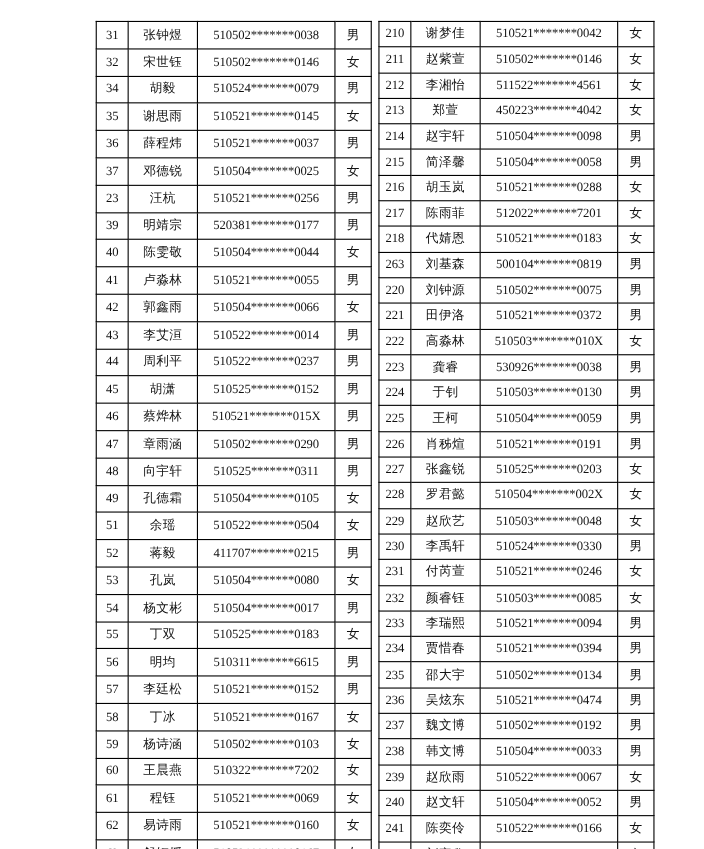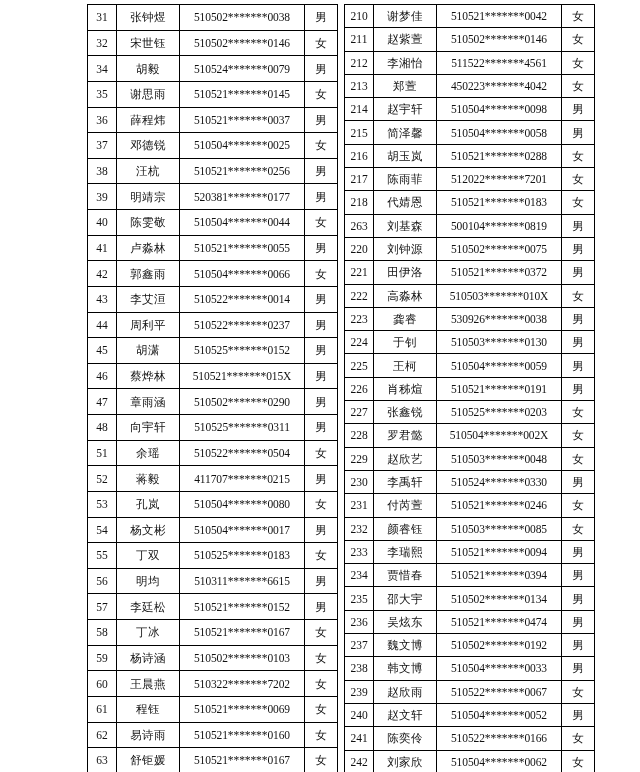--- a/index.html
+++ b/index.html
@@ -11,21 +11,21 @@
     width: 640px;
     height: 772px;
     font-family: "Liberation Serif", serif;
     color: #111111;
   }
   .page {
     position: relative;
     width: 640px;
     height: 772px;
     box-sizing: border-box;
-    padding: 4px 58px 10px 100px;
+    padding: 19px 58px 10px 100px;
   }
   .tables {
     display: flex;
     flex-direction: row;
     gap: 6px;
     justify-content: center;
   }
   table.roster {
     border-collapse: collapse;
     table-layout: fixed;
@@ -96,21 +96,21 @@
             <td class="col-id">510521*******0037</td>
             <td class="col-sex">男</td>
           </tr>
           <tr>
             <td class="col-idx">37</td>
             <td class="col-name">邓德锐</td>
             <td class="col-id">510504*******0025</td>
             <td class="col-sex">女</td>
           </tr>
           <tr>
-            <td class="col-idx">38</td>
+            <td class="col-idx">23</td>
             <td class="col-name">汪杭</td>
             <td class="col-id">510521*******0256</td>
             <td class="col-sex">男</td>
           </tr>
           <tr>
             <td class="col-idx">39</td>
             <td class="col-name">明靖宗</td>
             <td class="col-id">520381*******0177</td>
             <td class="col-sex">男</td>
           </tr>
@@ -160,20 +160,26 @@
             <td class="col-idx">47</td>
             <td class="col-name">章雨涵</td>
             <td class="col-id">510502*******0290</td>
             <td class="col-sex">男</td>
           </tr>
           <tr>
             <td class="col-idx">48</td>
             <td class="col-name">向宇轩</td>
             <td class="col-id">510525*******0311</td>
             <td class="col-sex">男</td>
+          </tr>
+          <tr>
+            <td class="col-idx">49</td>
+            <td class="col-name">孔德霜</td>
+            <td class="col-id">510504*******0105</td>
+            <td class="col-sex">女</td>
           </tr>
           <tr>
             <td class="col-idx">51</td>
             <td class="col-name">余瑶</td>
             <td class="col-id">510522*******0504</td>
             <td class="col-sex">女</td>
           </tr>
           <tr>
             <td class="col-idx">52</td>
             <td class="col-name">蒋毅</td>

